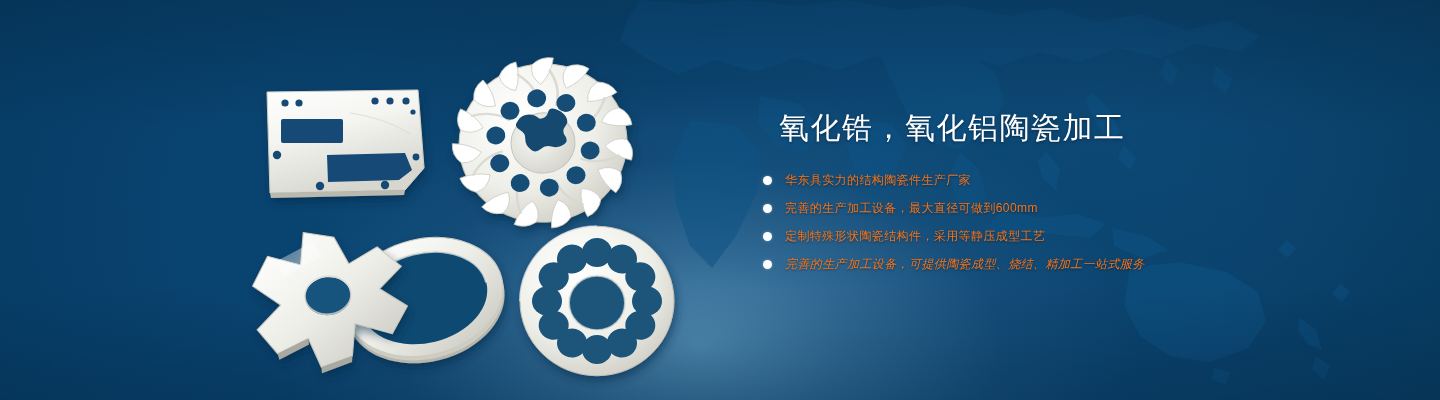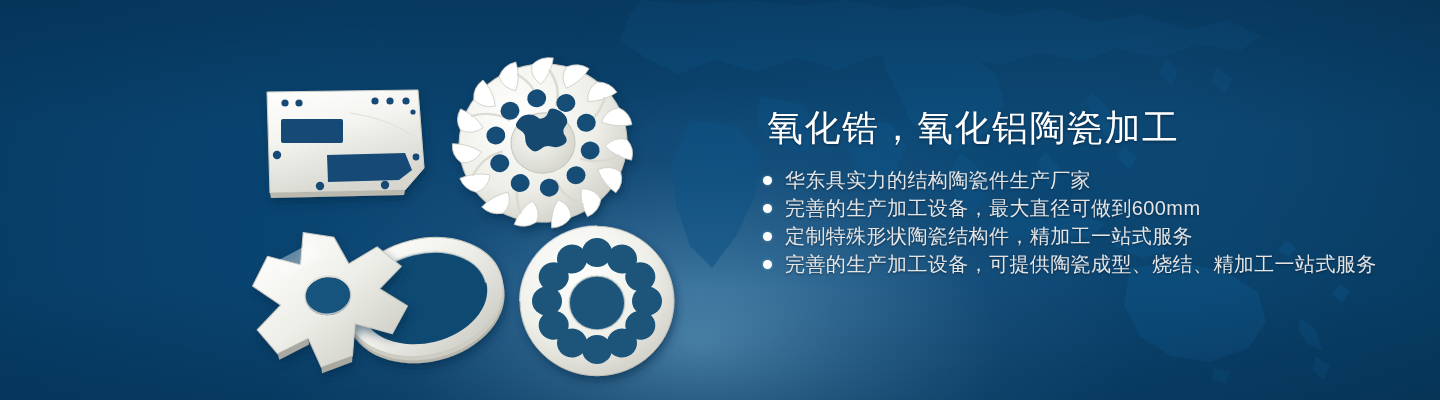--- a/index.html
+++ b/index.html
@@ -60,52 +60,52 @@
 
   
   .copy {
     position: absolute;
     left: 763px;
     top: 108px;
     width: 620px;
   }
   .headline {
     color: #ffffff;
-    font-size: 36px;
+    font-size: 30px;
     line-height: 40px;
     letter-spacing: 1.5px;
     font-weight: 400;
-    margin: 0 0 22px 4px;
+    margin: 0 0 22px 16px;
     white-space: nowrap;
     text-shadow: 0 1px 3px rgba(0,20,40,0.55);
   }
   .bullets {
     list-style: none;
     margin: 0;
     padding: 0;
   }
   .bullet {
     display: flex;
     align-items: center;
     margin-bottom: 8px;
     white-space: nowrap;
   }
-  .bullet:last-child { margin-bottom: 8px; }
+  .bullet:last-child { margin-bottom: 8px; font-style: italic; }
   .dot {
     width: 9px;
     height: 9px;
     border-radius: 50%;
     background: #ffffff;
     flex: 0 0 auto;
     margin-right: 13px;
     box-shadow: 0 0 3px rgba(255,255,255,0.35);
   }
   .bullet-text {
-    color: #e5e5e5;
-    font-size: 20px;
+    color: #f97316;
+    font-size: 12px;
     line-height: 20px;
     letter-spacing: 0.4px;
     text-shadow: 0 1px 2px rgba(0,18,36,0.5);
   }
 
   
   .products {
     position: absolute;
     left: 0;
     top: 0;
@@ -377,21 +377,21 @@
       <li class="bullet">
         <span class="dot"></span>
         <span class="bullet-text">华东具实力的结构陶瓷件生产厂家</span>
       </li>
       <li class="bullet">
         <span class="dot"></span>
         <span class="bullet-text">完善的生产加工设备，最大直径可做到600mm</span>
       </li>
       <li class="bullet">
         <span class="dot"></span>
-        <span class="bullet-text">定制特殊形状陶瓷结构件，精加工一站式服务</span>
+        <span class="bullet-text">定制特殊形状陶瓷结构件，采用等静压成型工艺</span>
       </li>
       <li class="bullet">
         <span class="dot"></span>
         <span class="bullet-text">完善的生产加工设备，可提供陶瓷成型、烧结、精加工一站式服务</span>
       </li>
     </ul>
   </div>
 
 </div>
 

